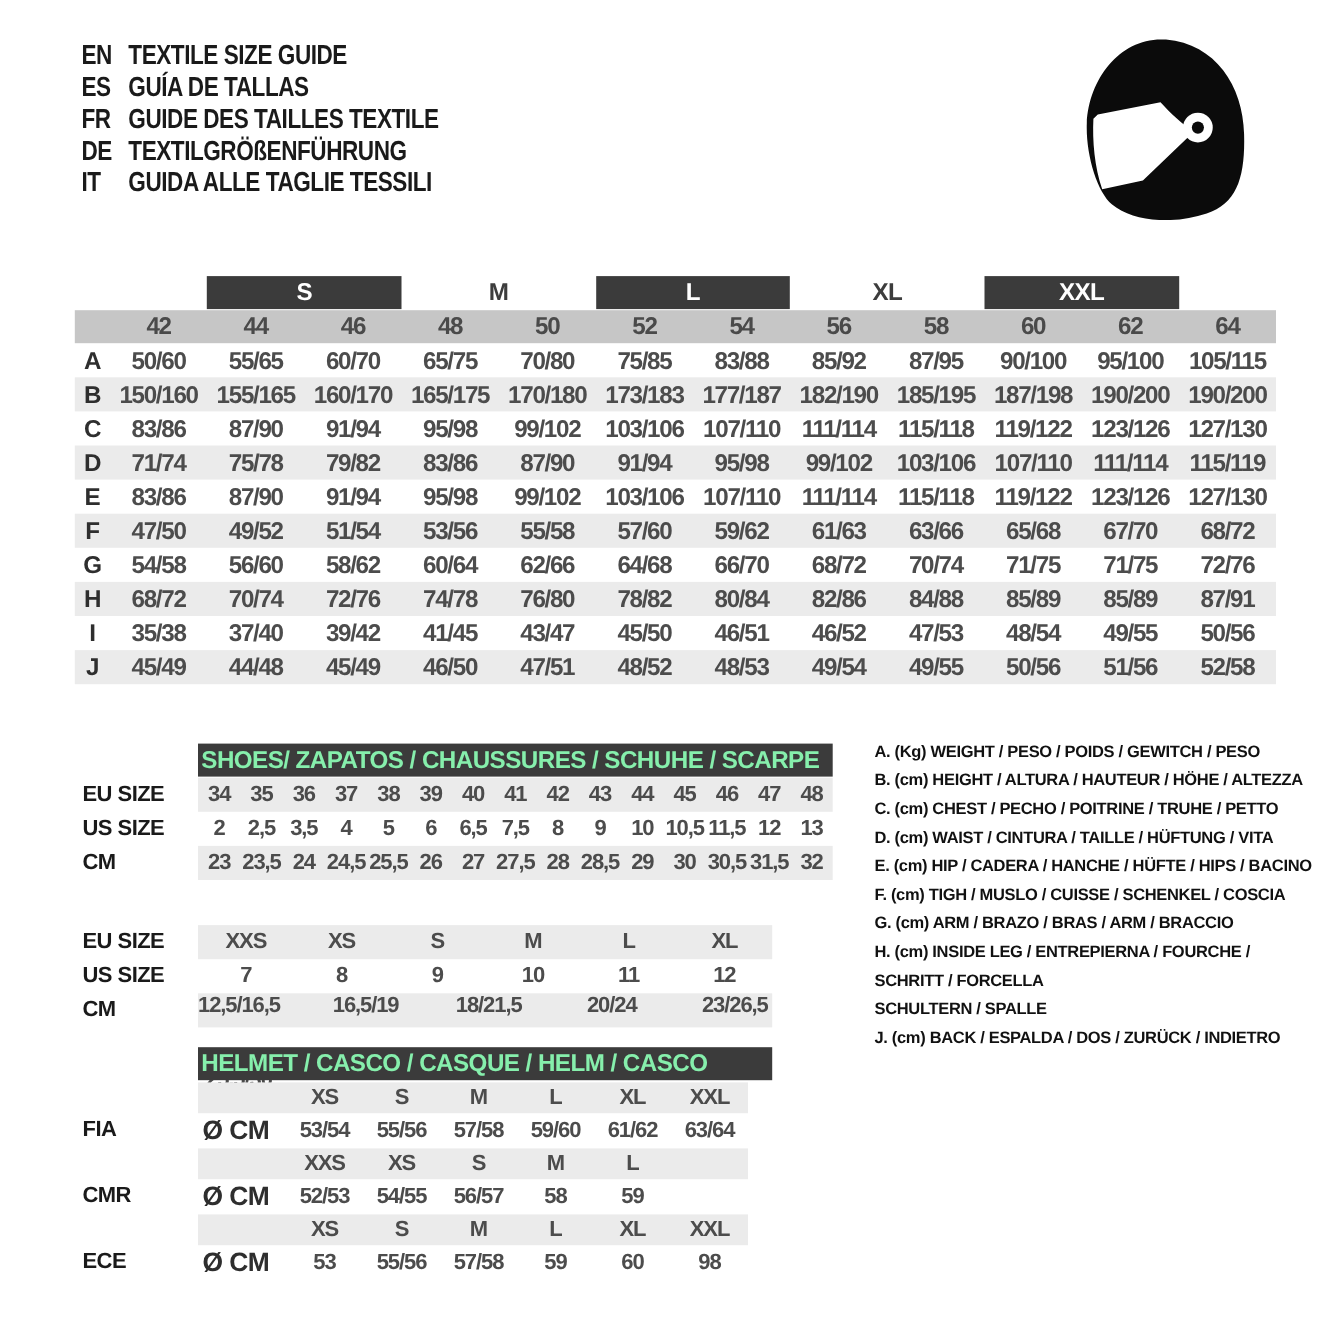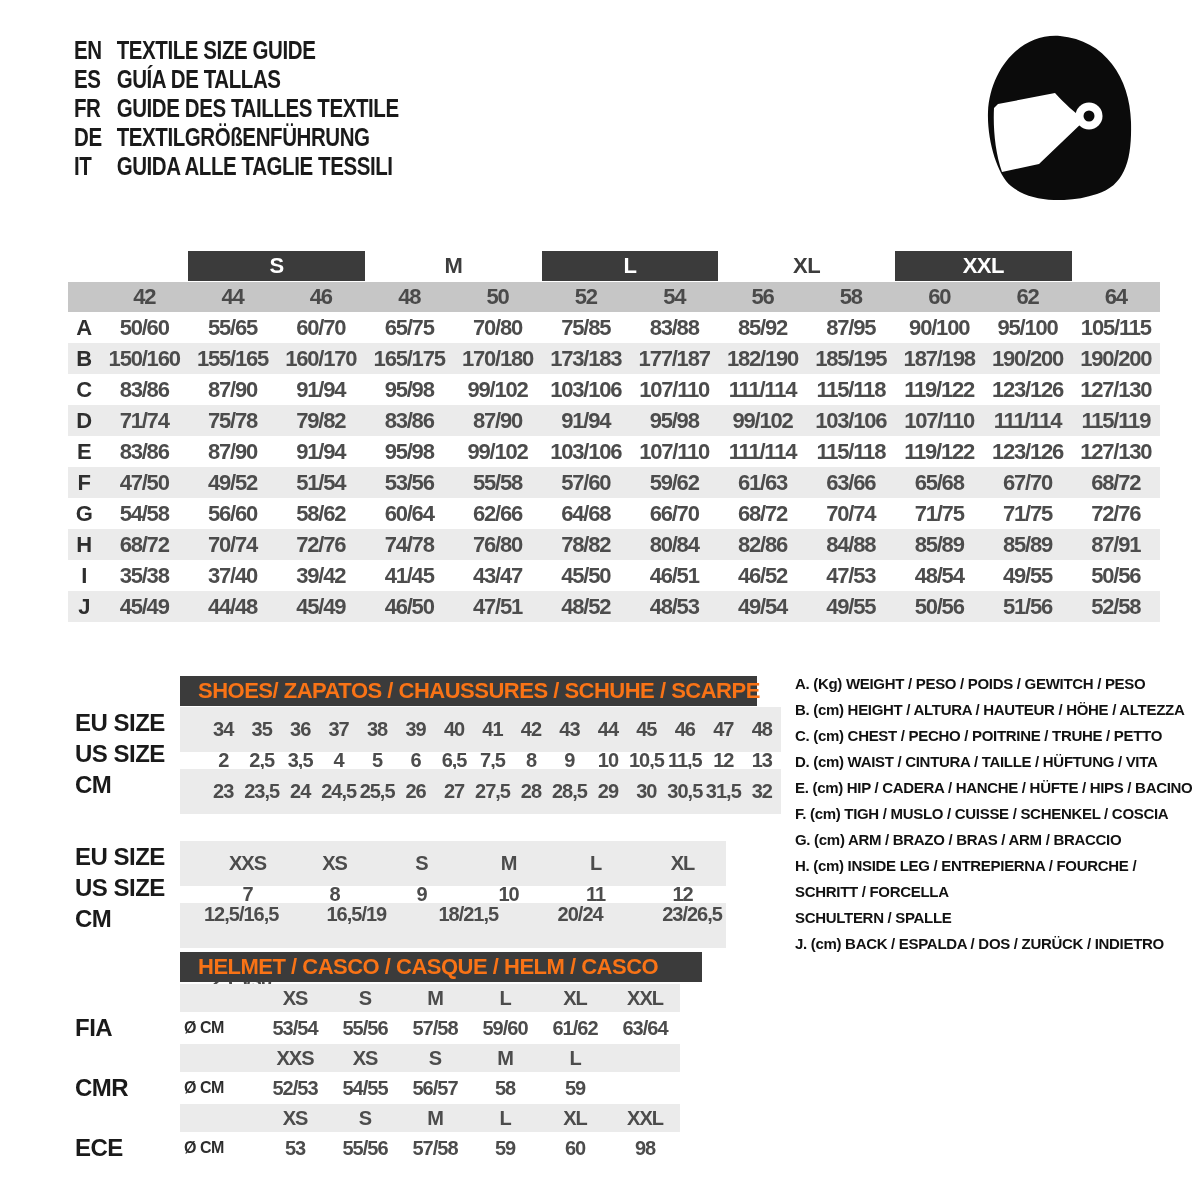--- a/index.html
+++ b/index.html
@@ -22,34 +22,34 @@
   .g-span{grid-column:span 2;text-align:center;font-size:22px;line-height:30px;height:30px;letter-spacing:-.5px;color:#3d3d3d;}
   .g-span.boxed{background:#3b3b3b;color:#fff;}
   .mt-band{height:30px;background:#c6c6c6;}
   .mt-band .cell{color:#4a4a4a;}
   .mt-data{height:31px;}
   .mt-data.striped{background:#ebebeb;}
   .cell{text-align:center;font-size:22px;letter-spacing:-1.2px;color:#4c4c4c;white-space:nowrap;}
   .letter{text-align:center;font-size:22px;letter-spacing:-.5px;color:#2e2e2e;}
 
   
-  .section-bar{position:absolute;background:#3b3b3b;color:#f97316;font-size:22px;letter-spacing:-.5px;height:30px;line-height:30px;padding-left:18px;box-sizing:border-box;white-space:nowrap;}
-
-  
-  .side-label{position:absolute;left:75px;font-size:24px;letter-spacing:-.5px;color:#1a1a1a;height:31px;line-height:31px;white-space:nowrap;}
-  .sg-row{position:absolute;display:grid;align-items:center;height:45px;padding-left:24px;}
+  .section-bar{position:absolute;background:#3b3b3b;color:#86efac;font-size:22px;letter-spacing:-.5px;height:30px;line-height:30px;padding-left:3px;box-sizing:border-box;white-space:nowrap;}
+
+  
+  .side-label{position:absolute;left:75px;font-size:20px;letter-spacing:-.5px;color:#1a1a1a;height:31px;line-height:31px;white-space:nowrap;}
+  .sg-row{position:absolute;display:grid;align-items:center;height:31px;}
   .sg-row.striped{background:#ebebeb;}
   .sg-row .cell{font-size:20px;letter-spacing:-1px;}
 
   
   #helmet-rows{position:absolute;left:180px;top:984px;width:500px;}
   .h-band{display:grid;grid-template-columns:80px repeat(6,70px);align-items:center;height:28px;background:#ebebeb;}
   .h-vals{display:grid;grid-template-columns:80px repeat(6,70px);align-items:center;height:32px;}
   .h-band .cell,.h-vals .cell{font-size:20px;letter-spacing:-1px;}
-  .h-unit{font-size:16px;letter-spacing:-.5px;color:#2e2e2e;text-align:left;padding-left:4px;white-space:nowrap;}
+  .h-unit{font-size:24px;letter-spacing:-.5px;color:#2e2e2e;text-align:left;padding-left:4px;white-space:nowrap;}
 
   
   #legend{position:absolute;left:795px;top:671px;width:395px;}
   .legend-line{font-size:15px;line-height:26px;letter-spacing:-.3px;white-space:nowrap;color:#111;}
 </style>
 </head>
 <body>
 
 <div id="page">
 

